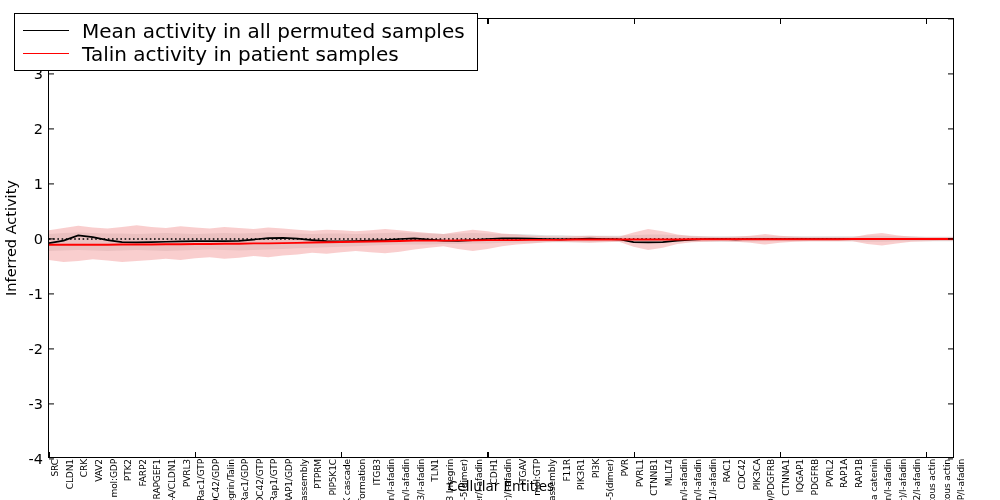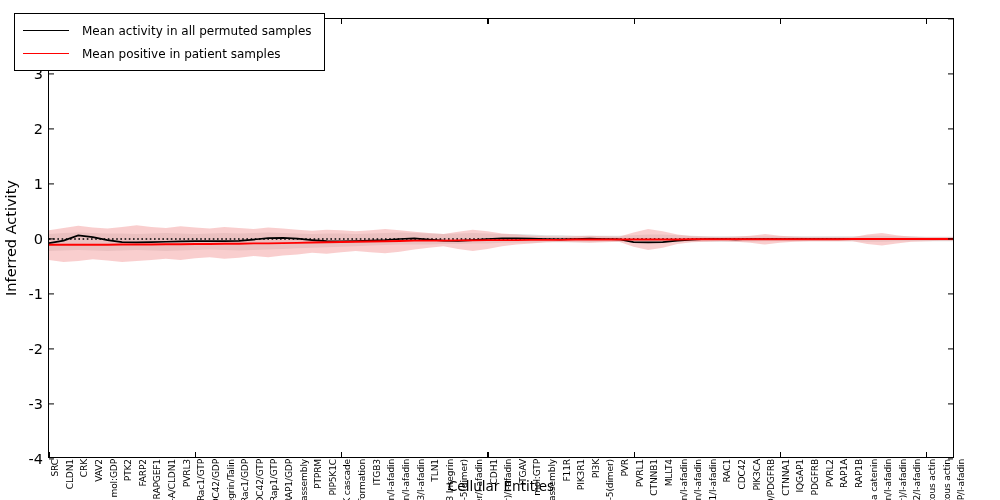--- a/index.html
+++ b/index.html
@@ -62,21 +62,21 @@
   
   #legend{
     position:absolute;left:14px;top:13px;
     border:1.4px solid #000;background:#fff;
     padding:5px 12px 5px 8px;
     z-index:30;
   }
   .legrow{display:flex;align-items:center;height:23px;}
   .legline{width:46px;height:0;border-top:1.6px solid #000;margin-right:13px;}
   .legline.red{border-top-color:#ff0000;}
-  .legtxt{font-size:12px;white-space:nowrap;}
+  .legtxt{font-size:20px;white-space:nowrap;}
 </style>
 </head>
 <body>
 
 <div id="fig">
 
 
   <div id="axes">
     <div id="plotclip">
       <svg id="plotsvg" width="906" height="440">
@@ -198,17 +198,17 @@
     </div>
   <div id="xlabel">Cellular Entities</div>
 
   <div id="legend">
     <div class="legrow">
       <span class="legline"></span>
       <span class="legtxt">Mean activity in all permuted samples</span>
     </div>
     <div class="legrow">
       <span class="legline red"></span>
-      <span class="legtxt">Mean positive in patient samples</span>
+      <span class="legtxt">Talin activity in patient samples</span>
     </div>
   </div>
 
 </div>
 
 </body></html>

